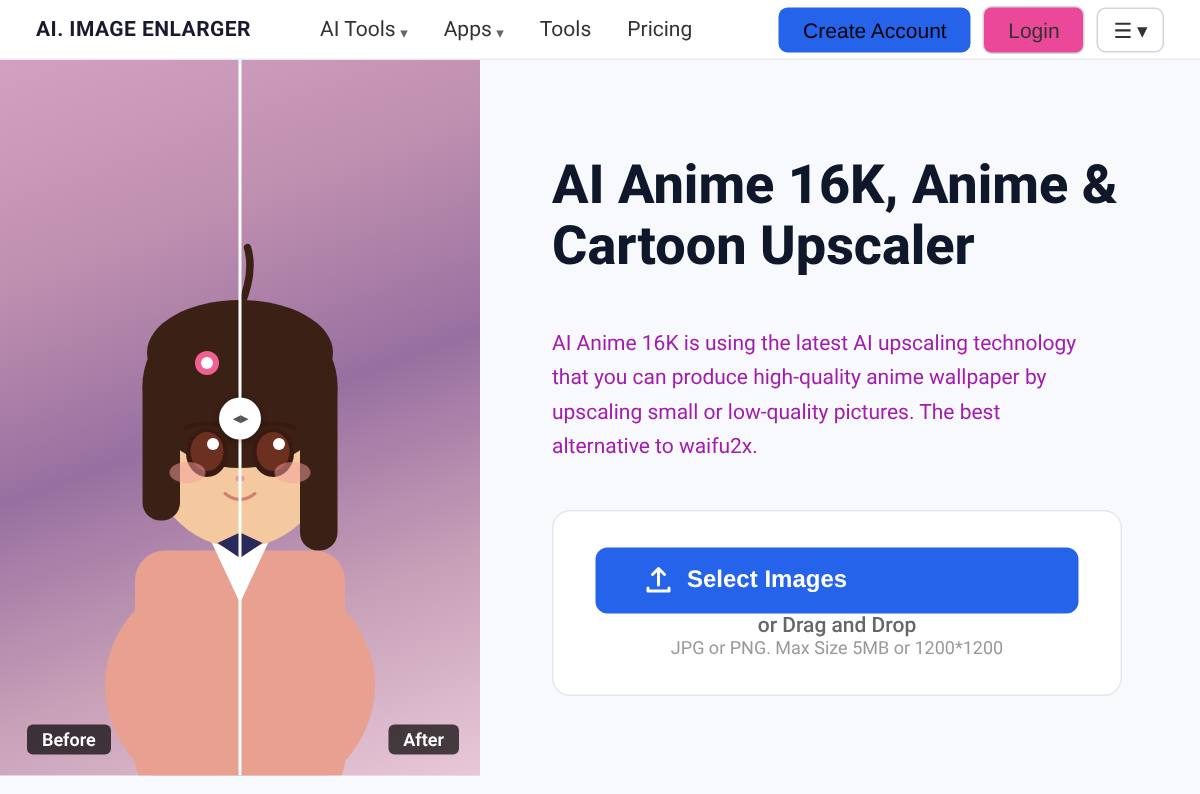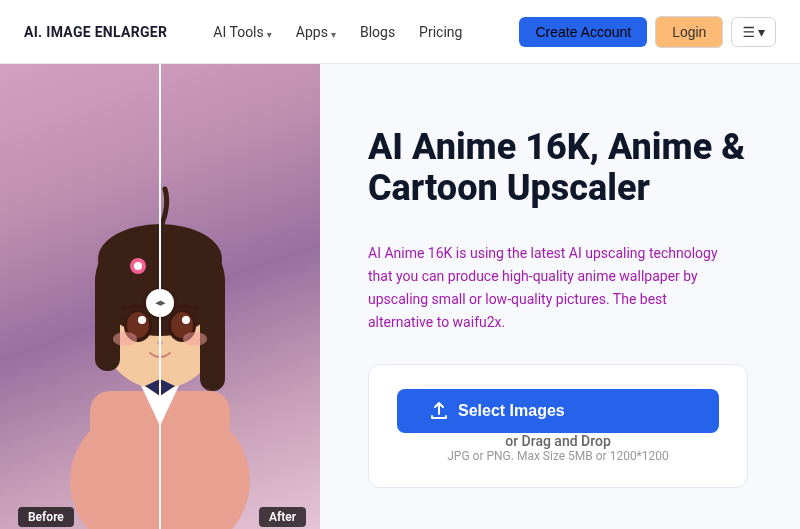--- a/index.html
+++ b/index.html
@@ -2,21 +2,21 @@
 <html><head>
   <meta charset="utf-8">
   <style>
     * { margin: 0; padding: 0; box-sizing: border-box; }
     body { font-family: -apple-system, BlinkMacSystemFont, 'Segoe UI', Roboto, sans-serif; background: #f8f9fc; width: 800px; height: 529px; overflow: hidden; }
 
     
     .navbar {
       display: flex; align-items: center;
       padding: 0 24px;
-      height: 64px;
+      height: 40px;
       background: #fff;
       border-bottom: 1px solid #e8eaed;
       position: relative; z-index: 10;
     }
     .nav-logo {
       font-weight: 700; font-size: 14px; color: #1a1a2e;
       letter-spacing: 0.3px; margin-right: 36px; white-space: nowrap;
     }
     .nav-links {
       display: flex; align-items: center; gap: 4px; flex: 1;
@@ -29,21 +29,21 @@
     }
     .nav-link .chevron { font-size: 10px; color: #666; }
     .nav-right { display: flex; align-items: center; gap: 8px; }
     .btn-create {
       background: #2563eb; color: #000000;
       border: none; border-radius: 6px;
       padding: 7px 16px; font-size: 14px; font-weight: 500;
       cursor: pointer;
     }
     .btn-login {
-      background: #fdba74; color: #333;
+      background: #ec4899; color: #333;
       border: 1px solid #d1d5db; border-radius: 6px;
       padding: 7px 16px; font-size: 14px; font-weight: 500;
       cursor: pointer;
     }
     .nav-icon-btn {
       background: #fff; border: 1px solid #d1d5db; border-radius: 6px;
       padding: 6px 10px; cursor: pointer; font-size: 14px; color: #333;
       display: flex; align-items: center; gap: 3px;
     }
 
@@ -146,21 +146,21 @@
   <div class="nav-links">
     <a class="nav-link">
       <span>AI Tools</span>
       <span class="chevron">▾</span>
     </a>
     <a class="nav-link">
       <span>Apps</span>
       <span class="chevron">▾</span>
     </a>
     <a class="nav-link">
-      <span>Blogs</span>
+      <span>Tools</span>
     </a>
     <a class="nav-link">
       <span>Pricing</span>
     </a>
   </div>
   <div class="nav-right">
     <button class="btn-create">Create Account</button>
     <button class="btn-login">Login</button>
     <button class="nav-icon-btn">
       <span>☰</span>

